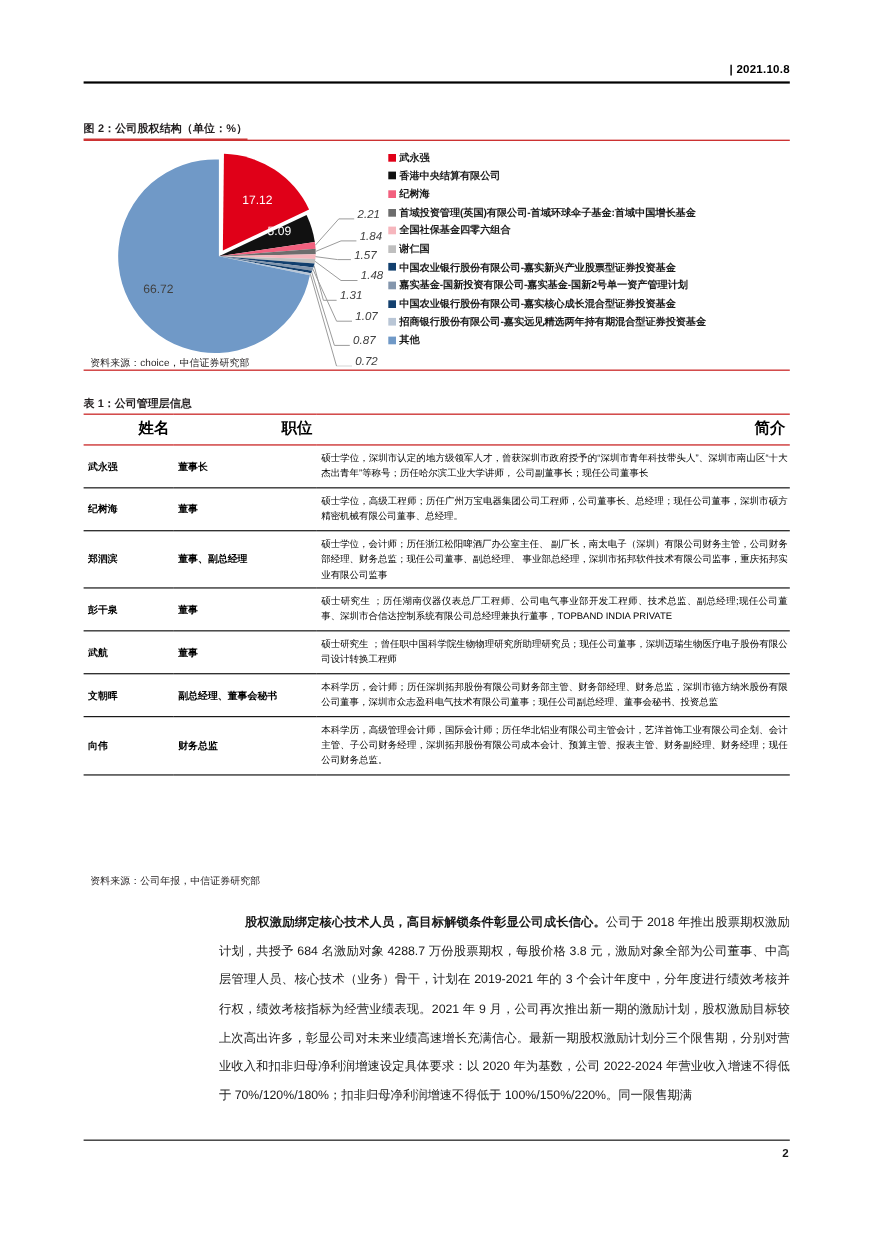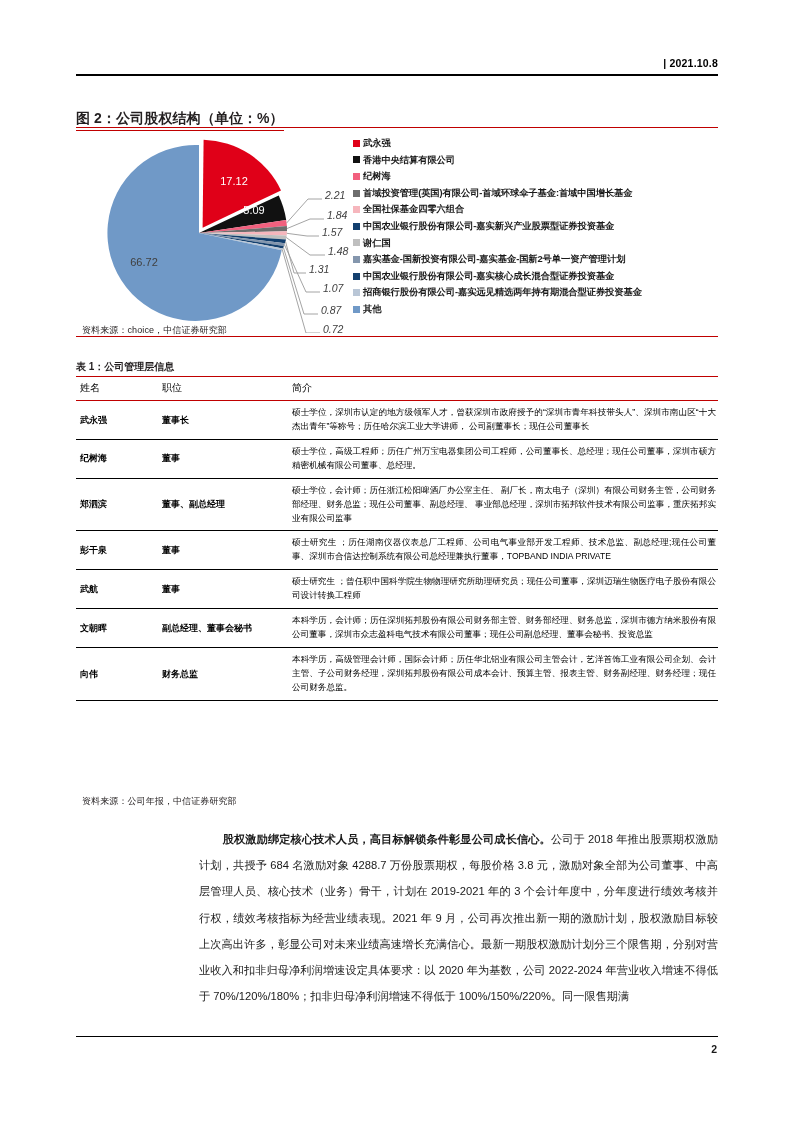--- a/index.html
+++ b/index.html
@@ -49,21 +49,21 @@
     height: 2.2px;
     background: #000;
   }
 
   
   .fig-caption {
     position: absolute;
     left: 76px;
     top: 110px;
     width: 642px;
-    font-size: 14px;
+    font-size: 10px;
     font-weight: bold;
     color: #231f20;
     letter-spacing: .1px;
   }
   .fig-caption .cap-text {
     display: inline-block;
     border-bottom: 1.2px solid #c00000;
     padding-bottom: 2px;
   }
   .fig-rule-top {
@@ -168,23 +168,23 @@
     top: 376px;
     width: 642px;
     border-collapse: collapse;
     table-layout: fixed;
   }
   .mgmt-table col.c1 { width: 82px; }
   .mgmt-table col.c2 { width: 130px; }
   .mgmt-table col.c3 { width: 430px; }
 
   .mgmt-table thead th {
-    font-size: 10px;
-    font-weight: normal;
-    text-align: left;
+    font-size: 14px;
+    font-weight: bold;
+    text-align: right;
     padding: 4px 4px 5px 4px;
     color: #000;
     border-top: 1.4px solid #c00000;
     border-bottom: 1.4px solid #c00000;
     vertical-align: middle;
   }
   .mgmt-table tbody td {
     font-size: 8.6px;
     line-height: 1.62;
     padding: 5px 4px 5px 4px;
@@ -322,26 +322,26 @@
       </div>
       <div class="legend-item">
         <span class="legend-swatch" style="background:#6d6d6d"></span>
         <span class="legend-text">首域投资管理(英国)有限公司-首域环球伞子基金:首域中国增长基金</span>
       </div>
       <div class="legend-item">
         <span class="legend-swatch" style="background:#f6b6bd"></span>
         <span class="legend-text">全国社保基金四零六组合</span>
       </div>
       <div class="legend-item">
+        <span class="legend-swatch" style="background:#bfbfbf"></span>
+        <span class="legend-text">谢仁国</span>
+      </div>
+      <div class="legend-item">
         <span class="legend-swatch" style="background:#123f6e"></span>
         <span class="legend-text">中国农业银行股份有限公司-嘉实新兴产业股票型证券投资基金</span>
-      </div>
-      <div class="legend-item">
-        <span class="legend-swatch" style="background:#bfbfbf"></span>
-        <span class="legend-text">谢仁国</span>
       </div>
       <div class="legend-item">
         <span class="legend-swatch" style="background:#8496ad"></span>
         <span class="legend-text">嘉实基金-国新投资有限公司-嘉实基金-国新2号单一资产管理计划</span>
       </div>
       <div class="legend-item">
         <span class="legend-swatch" style="background:#14406e"></span>
         <span class="legend-text">中国农业银行股份有限公司-嘉实核心成长混合型证券投资基金</span>
       </div>
       <div class="legend-item">

